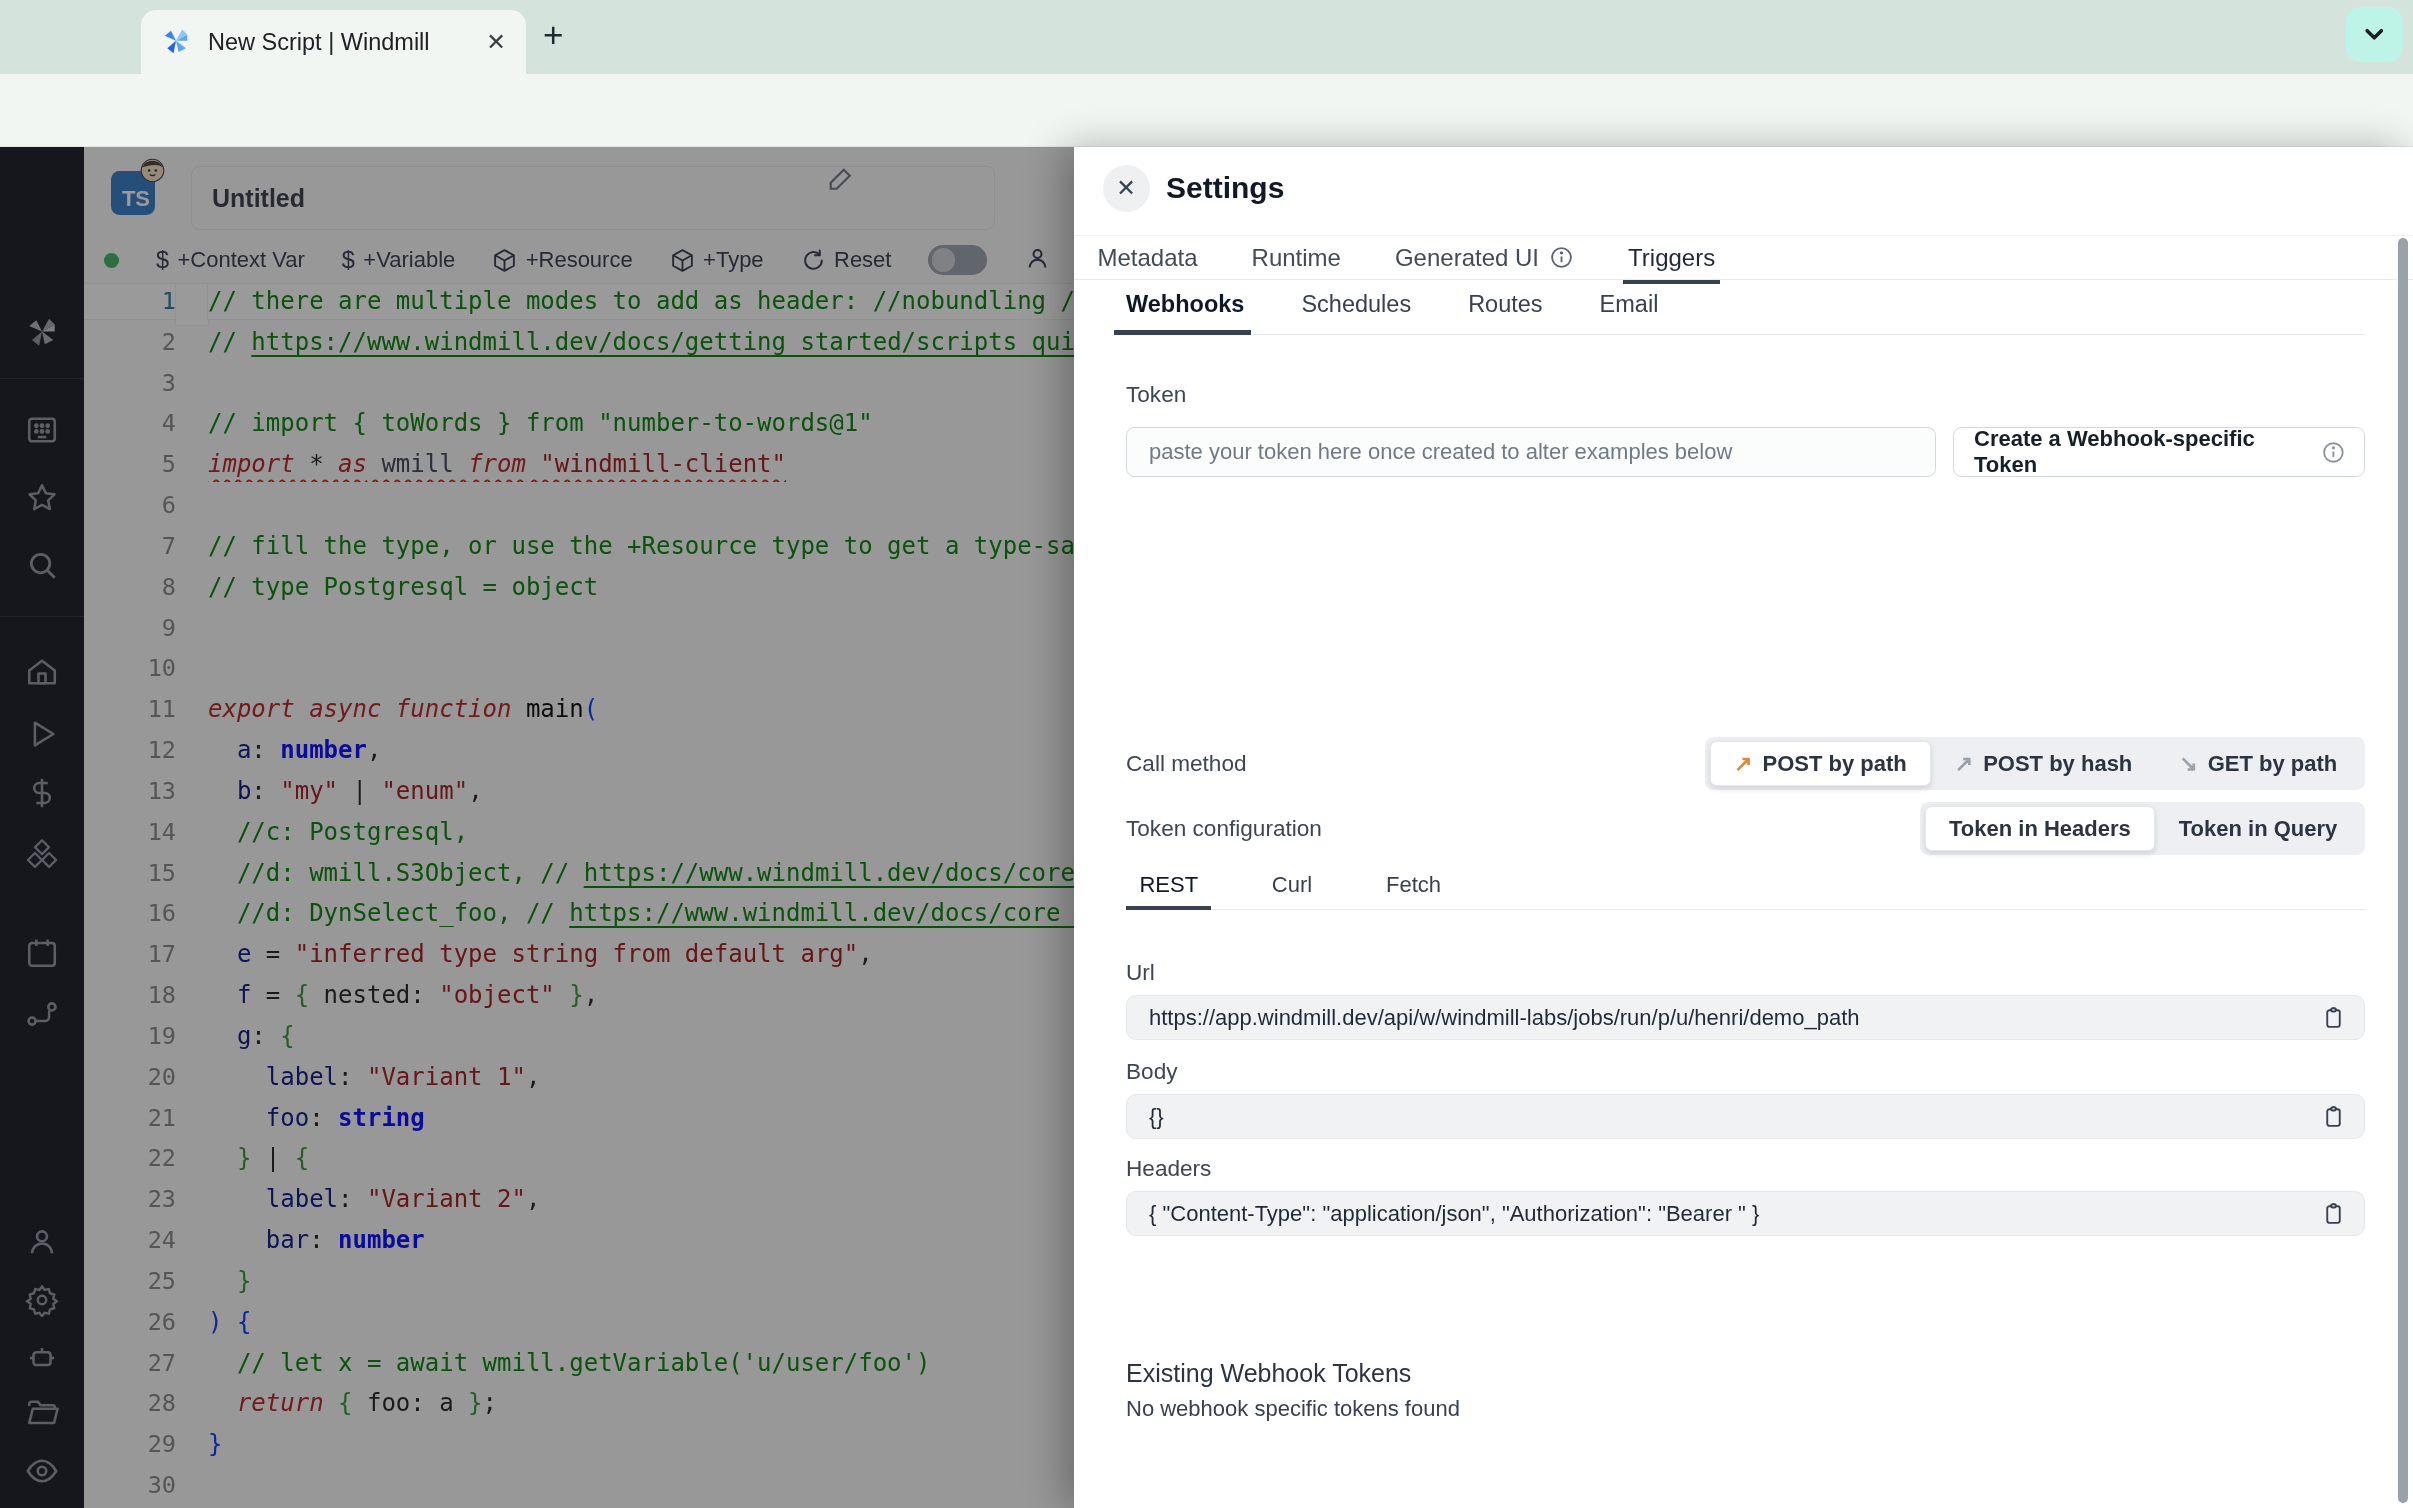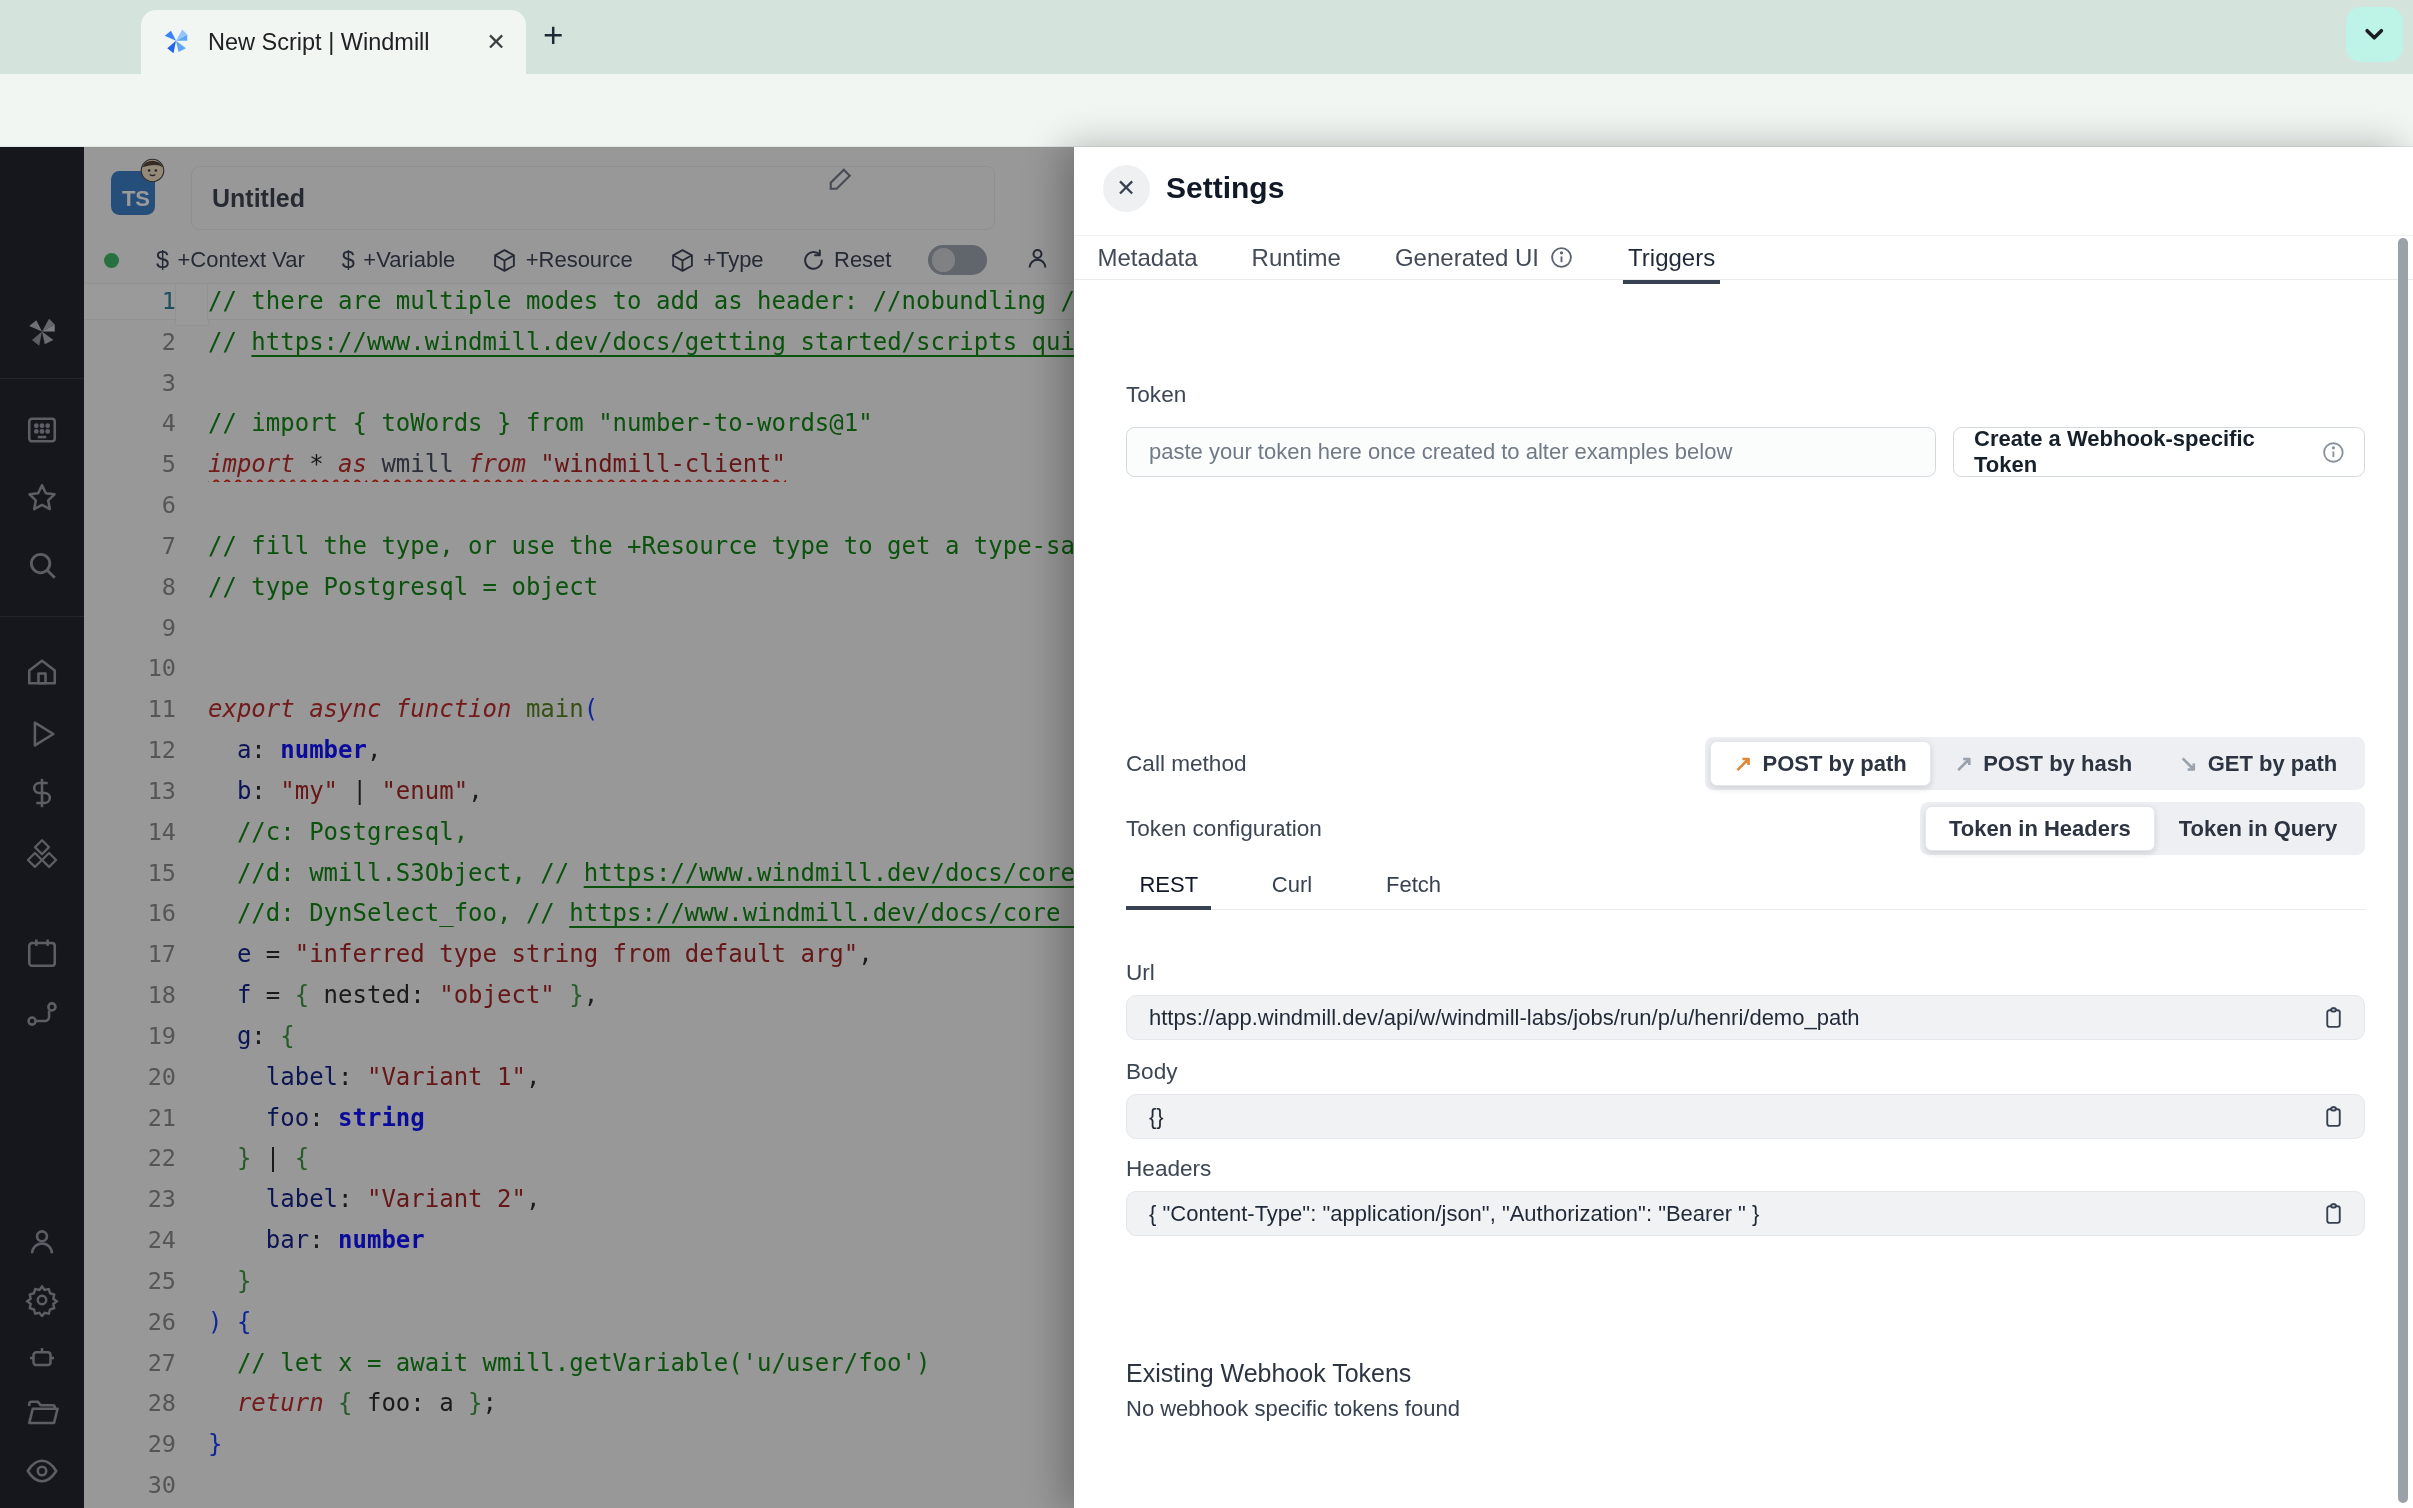--- a/index.html
+++ b/index.html
@@ -47,21 +47,21 @@
   .half-user { color:#30384a; }
 
   .code { position:absolute; left:0; top:137px; width:991px; height:1225px; font-family:"DejaVu Sans Mono", monospace; font-size:24px; line-height:35px; }
   .code-grid { display:grid; grid-template-columns:92px 32px 1fr; }
   .ln { text-align:right; color:#858585; font-size:23.5px; height:35px; }
   .ln.active { color:#237893; }
   .code-row { white-space:pre; height:35px; color:#1b1b1b; grid-column:3; overflow:hidden; }
   .row-bg.active, .code-row.active, .ln-bg.active { background:#ffffff; box-shadow:0 0 0 0.8px #ededed; }
   .tk-cm { color:#008000; } .tk-cml { color:#008000; text-decoration:underline; text-underline-offset:5px; }
   .tk-kw { color:#b91c1c;font-style:italic; } .tk-st { color:#a31515; } .tk-ty { color:#0000ff;font-weight:bold; }
-  .tk-pn { color:#1b1b1b; } .tk-pr { color:#001080; } .tk-id { color:#3b4252; } .tk-fn { color:#4d7c0f; }
+  .tk-pn { color:#1b1b1b; } .tk-pr { color:#001080; } .tk-id { color:#3b4252; } .tk-fn { color:#000000; }
   .tk-b1 { color:#0431fa; } .tk-b2 { color:#319331; }
   .tk-sq { text-decoration:underline wavy #e51400 1.7px; text-underline-offset:6.7px; }
 
   .dim { position:absolute; left:0; top:0; width:1074px; height:1362px; background:rgba(24,24,27,0.44); z-index:5; }
 
   
   .panel { position:absolute; left:1074px; top:0; width:1339px; height:1362px; background:#fff; z-index:10; box-shadow:-11.7px 0 37px rgba(0,0,0,0.28); }
   .close-btn { position:absolute; left:28.5px; top:17.6px; width:47px; height:47px; border-radius:50%; background:#eef0f1; display:flex; align-items:center; justify-content:center; font-size:23.5px; color:#374151; }
   .panel-title { position:absolute; left:92px; top:23.5px; font-size:30px; font-weight:bold; color:#111827; }
   .main-tabs { position:absolute; left:0; top:88px; width:1339px; height:45px; border-top:0.8px solid #eef0f2; border-bottom:0.8px solid #e8eaed; display:flex; align-items:center; padding-left:23.5px; gap:54px; }
@@ -438,20 +438,26 @@
           <svg class="info-ic" viewBox="0 0 24 24" fill="none" stroke="currentColor" stroke-width="1.8">
               <circle cx="12" cy="12" r="9"></circle>
               <line x1="12" y1="11" x2="12" y2="16.5"></line>
               <circle cx="12" cy="7.5" r="0.7" fill="currentColor"></circle>
             </svg>
         </span>
         <span class="mtab active">Triggers</span>
       </div>
 
       <div class="content">
+        <div class="trig-tabs">
+          <span class="ttab active">Webhooks</span>
+          <span class="ttab">Schedules</span>
+          <span class="ttab">Routes</span>
+          <span class="ttab">Email</span>
+        </div>
 
         <div class="sec-label" style="position:absolute; top:101px;">Token</div>
         <div class="token-row">
           <input class="token-input" placeholder="paste your token here once created to alter examples below" style="">
           <div class="create-btn">
             <span>Create a Webhook-specific Token</span>
             <svg class="info-ic" viewBox="0 0 24 24" fill="none" stroke="#8a939e" stroke-width="1.8">
                 <circle cx="12" cy="12" r="9"></circle>
                 <line x1="12" y1="11" x2="12" y2="16.5"></line>
                 <circle cx="12" cy="7.5" r="0.7" fill="#8a939e"></circle>

